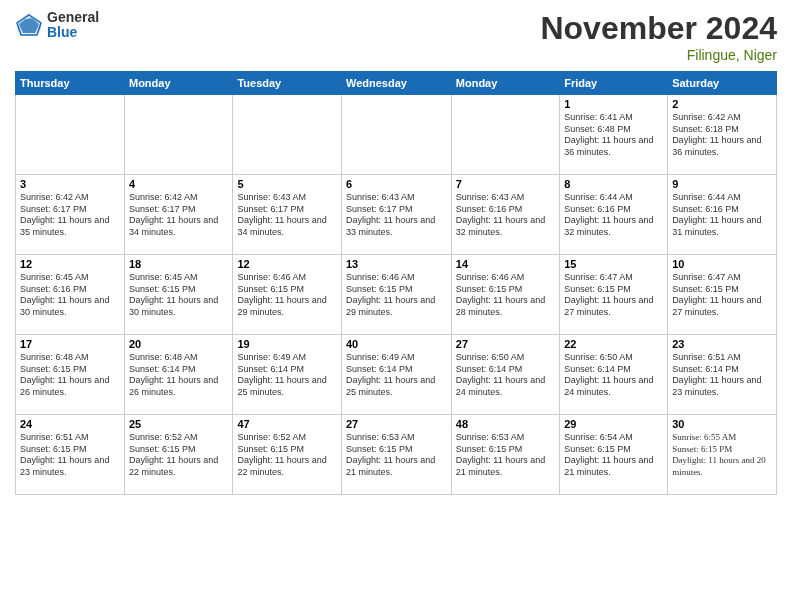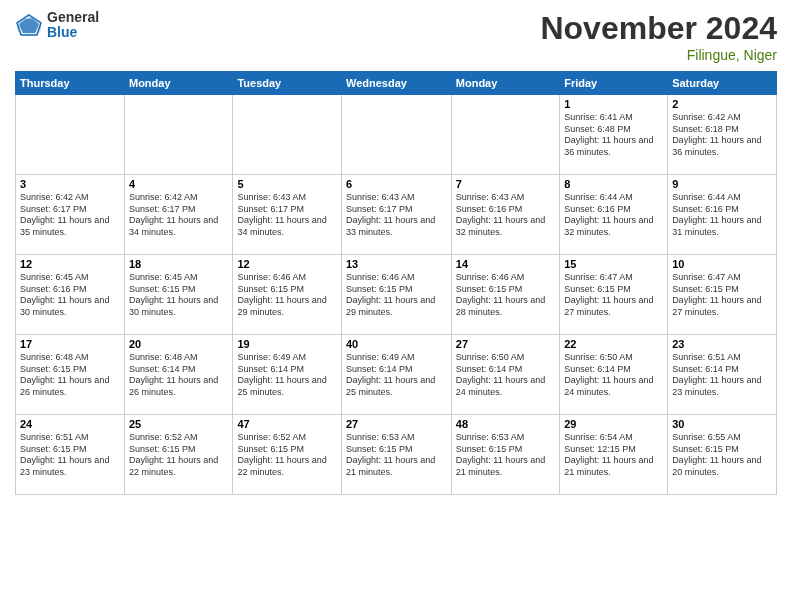--- a/index.html
+++ b/index.html
@@ -305,25 +305,25 @@
           </td>
           <td>
             <div class="day-num">48</div>
             <div class="day-info" style="white-space: pre-line;">Sunrise: 6:53 AM
 Sunset: 6:15 PM
 Daylight: 11 hours and 21 minutes.</div>
           </td>
           <td>
             <div class="day-num">29</div>
             <div class="day-info" style="white-space: pre-line;">Sunrise: 6:54 AM
-Sunset: 12:15 PM
+Sunset: 6:15 PM
 Daylight: 11 hours and 21 minutes.</div>
           </td>
           <td>
             <div class="day-num">30</div>
-            <div class="day-info" style="white-space: pre-line;">Sunrise: 6:55 AM
+            <div class="day-info" style="white-space: pre-line; font-family: Liberation Serif, serif;">Sunrise: 6:55 AM
 Sunset: 6:15 PM
 Daylight: 11 hours and 20 minutes.</div>
           </td>
         </tr>
       </tbody>
   </table>
 </div>
 
 </body></html>

